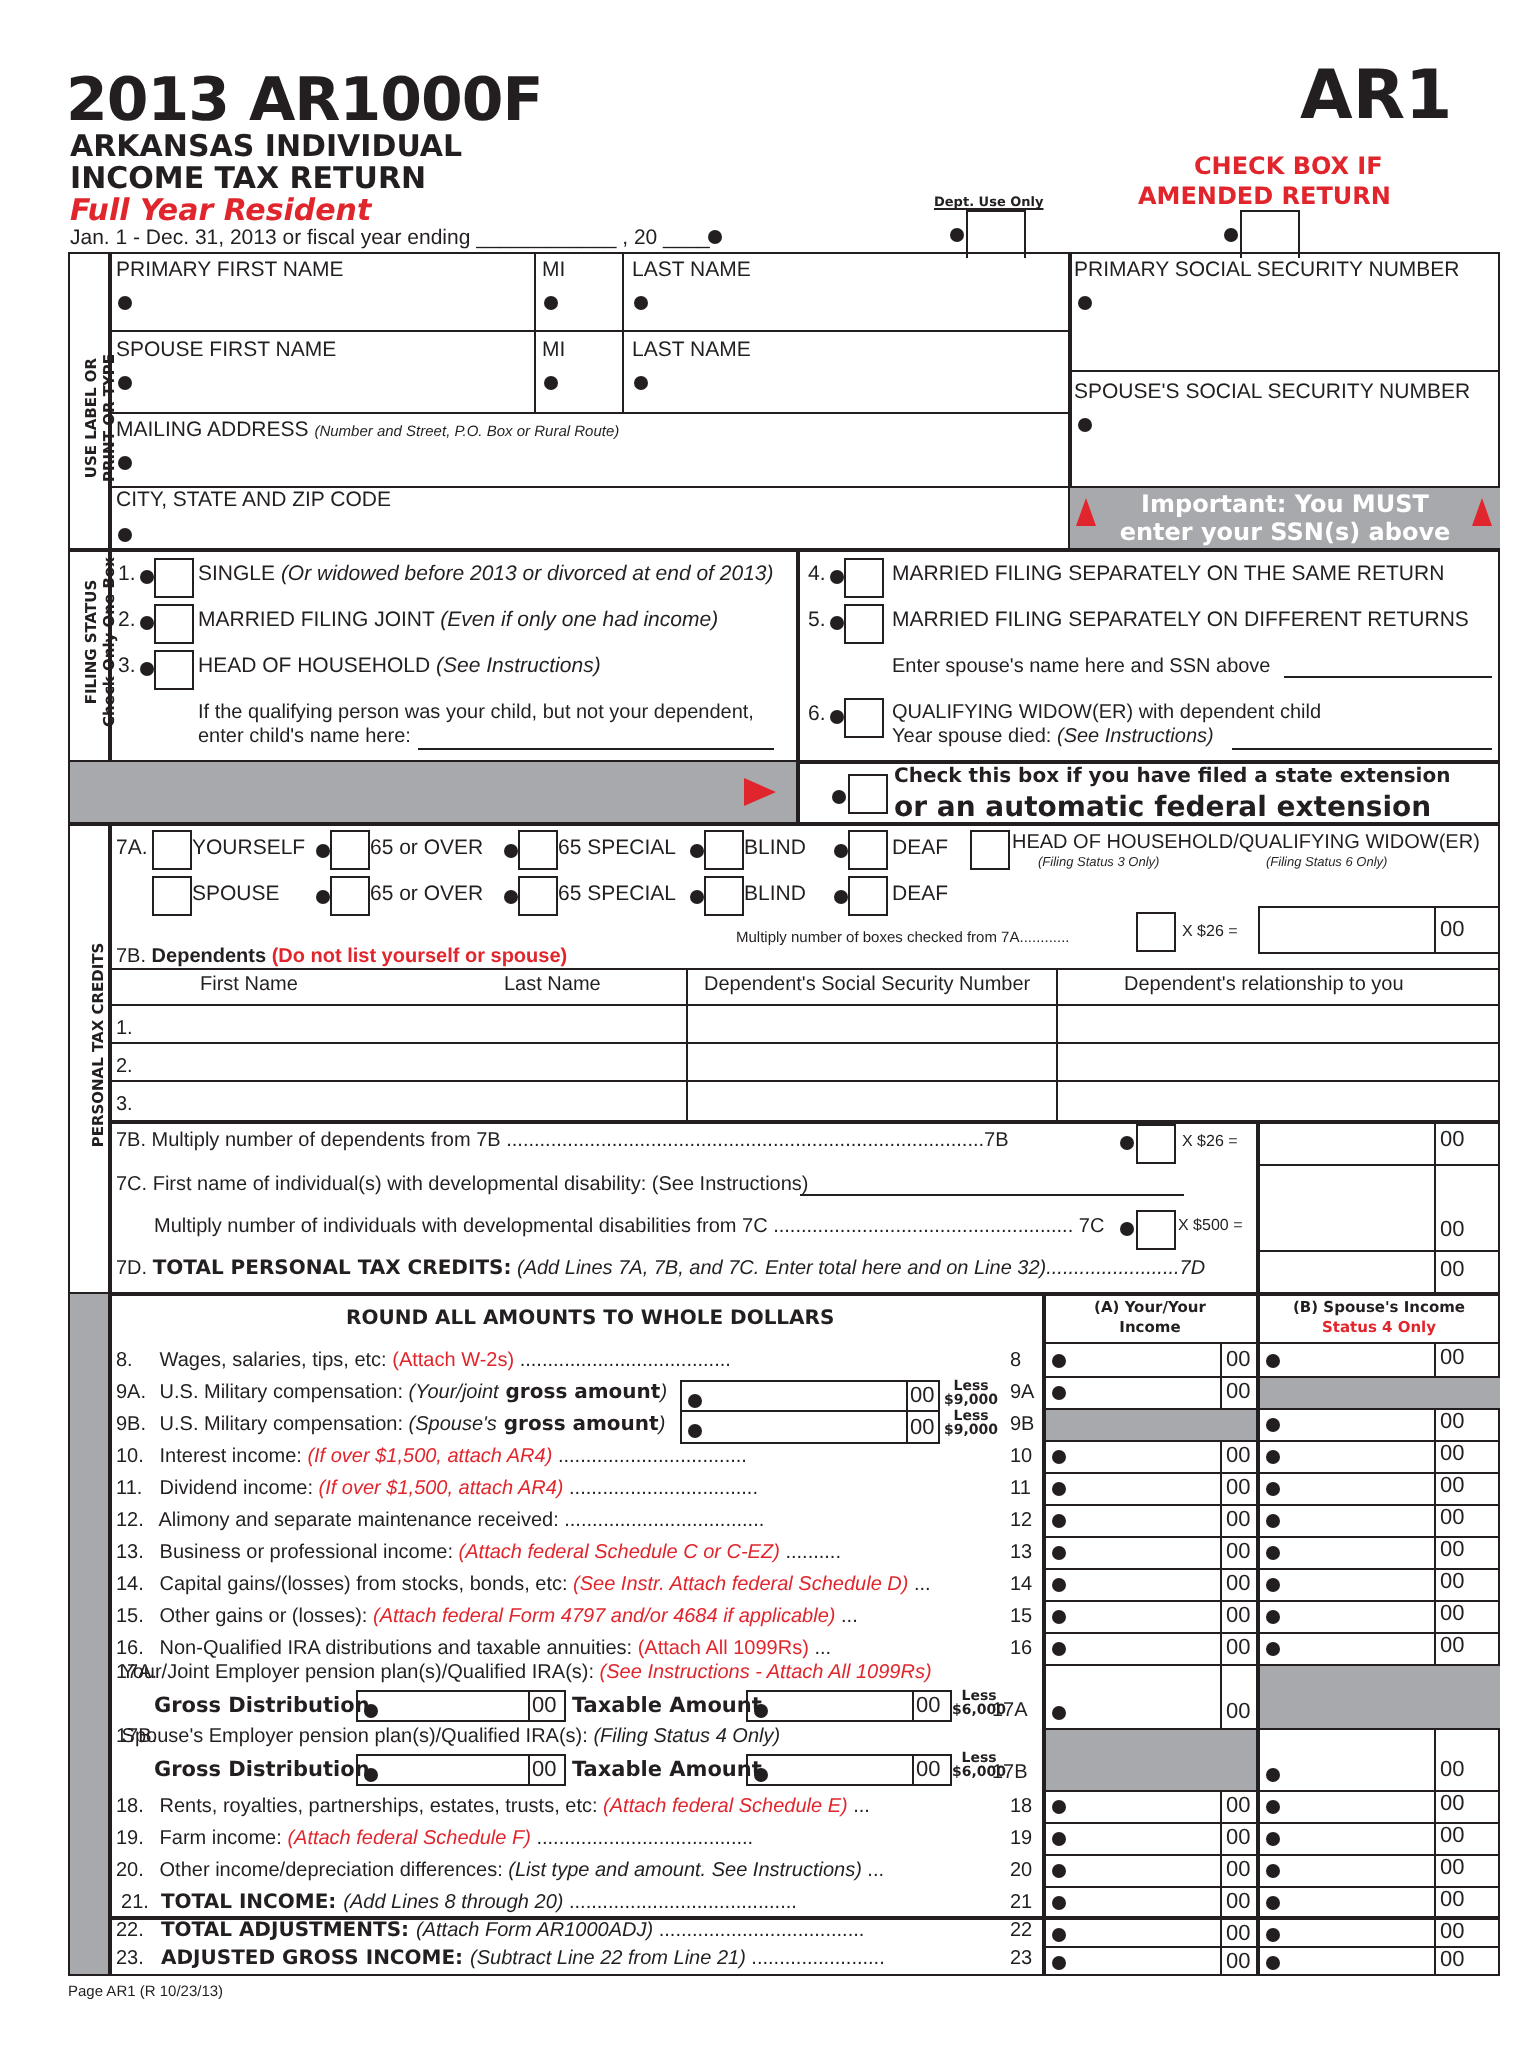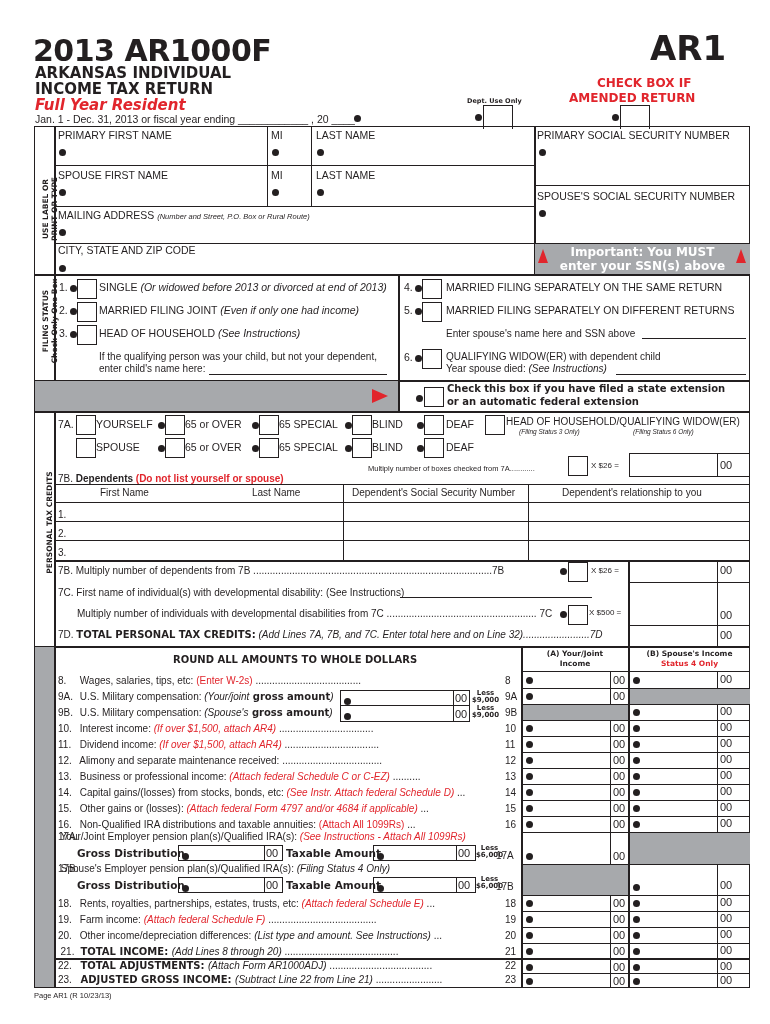--- a/index.html
+++ b/index.html
@@ -21,21 +21,21 @@
 <body>
 
 <div class="abs blk" style="left:33px;top:33px;font-size:30px;letter-spacing:-0.5px;">2013 AR1000F</div>
 <div class="abs blk" style="left:35px;top:64px;font-size:15px;">ARKANSAS INDIVIDUAL</div>
 <div class="abs blk" style="left:35px;top:80px;font-size:15px;">INCOME TAX RETURN</div>
 <div class="abs blk red" style="left:35px;top:96px;font-size:15px;font-style:italic;">Full Year Resident</div>
 <div class="abs" style="left:35px;top:113px;font-size:10.5px;">Jan. 1 - Dec. 31, 2013 or fiscal year ending ____________ , 20 ____</div>
 <span class="abs dot" style="left:354px;top:115px;"></span>
 
 <div class="abs blk" style="left:650px;top:28px;font-size:34px;">AR1</div>
-<div class="abs blk" style="left:467px;top:97px;font-size:6.5px;">Dept. Use Only</div>
+<div class="abs blk" style="left:467px;top:97px;font-size:6.5px;text-decoration:underline;">Dept. Use Only</div>
 <span class="abs dot" style="left:475px;top:114px;"></span>
 <div class="abs" style="left:483px;top:105px;width:30px;height:24px;border:1.5px solid #231f20;border-bottom:none;"></div>
 <div class="abs blk red" style="left:597px;top:76px;font-size:12px;">CHECK BOX IF</div>
 <div class="abs blk red" style="left:569px;top:91px;font-size:12px;">AMENDED RETURN</div>
 <span class="abs dot" style="left:612px;top:114px;"></span>
 <div class="abs" style="left:620px;top:105px;width:30px;height:24px;border:1.5px solid #231f20;border-bottom:none;background:#fff;"></div>
 
 <div class="abs" style="left:34px;top:126px;width:716px;height:862px;border:1.5px solid #231f20;"></div>
 
 <div class="hl" style="left:54px;top:126px;width:1.5px;height:862px;"></div>
@@ -135,21 +135,21 @@
 <div class="t" style="left:446px;top:363px;font-size:10px;"><span>Year spouse died:</span> <span class="it">(See Instructions)</span></div>
 <div class="abs" style="left:616px;top:363px;width:130px;height:12px;border-bottom:1px solid #231f20;"></div>
 
 <div class="abs gray" style="left:35px;top:381px;width:363px;height:30px;">
   <span style="position:absolute;left:337px;top:8px;width:0;height:0;border-top:7px solid transparent;border-bottom:7px solid transparent;border-left:16px solid #e1252c;"></span>
 </div>
 <div class="hl" style="left:398px;top:381px;width:1.5px;height:30px;"></div>
 <span class="abs dot" style="left:416px;top:395px;"></span>
 <span class="abs cb" style="left:424px;top:387px;"></span>
 <div class="abs blk" style="left:447px;top:383px;font-size:10px;white-space:nowrap;">Check this box if you have filed a state extension</div>
-<div class="abs blk" style="left:447px;top:396px;font-size:10px;white-space:nowrap;">or an automatic federal extension</div>
+<div class="abs blk" style="left:447px;top:396px;font-size:14px;white-space:nowrap;">or an automatic federal extension</div>
 <div class="hl" style="left:34px;top:411px;width:716px;height:1.5px;"></div>
 
 <div class="vlabel" style="left:-31px;top:518px;width:160px;font-size:7.5px;">PERSONAL TAX CREDITS</div>
 
 <div class="t" style="left:58px;top:418px;">7A.</div>
 <span class="abs cb" style="left:76px;top:415px;"></span>
 <div class="t" style="left:96px;top:418px;">YOURSELF</div>
 <span class="abs dot" style="left:158px;top:422px;"></span>
 <span class="abs cb" style="left:165px;top:415px;"></span>
 <div class="t" style="left:185px;top:418px;">65 or OVER</div>
@@ -245,31 +245,31 @@
   <div>INCOME</div>
     <div>Attach W-2(s)/1099(s) here / Attach check on top of W-2(s)/1099(s)</div>
 </div>
 
 <div class="abs blk" style="left:173px;top:654px;font-size:10px;">ROUND ALL AMOUNTS TO WHOLE DOLLARS</div>
 <div class="hl" style="left:521px;top:647px;width:1.5px;height:340px;"></div>
 <div class="hl" style="left:628px;top:647px;width:1.5px;height:340px;"></div>
 <div class="hl" style="left:610px;top:671px;width:1px;height:316px;"></div>
 <div class="hl" style="left:717px;top:671px;width:1px;height:316px;"></div>
 <div class="abs blk" style="left:522px;top:649px;width:106px;text-align:center;font-size:7.5px;line-height:10px;">
-  <div>(A) Your/Joint</div>
+  <div>(A) Your/Your</div>
     <div>Income</div>
 </div>
 <div class="abs blk" style="left:629px;top:649px;width:121px;text-align:center;font-size:7.5px;line-height:10px;">
   <div>(B) Spouse's Income</div>
     <div class="red">Status 4 Only</div>
 </div>
 <div class="hl" style="left:521px;top:671px;width:229px;height:1px;"></div>
 
 <div id="income-lines">
-    <div class="t" style="left: 58px; top: 675px; font-size: 10px; max-width: 445px; overflow: hidden;"><span style="display:inline-block;width:19px;">8.</span><span> Wages, salaries, tips, etc: </span><span class="red ">(Enter W-2s)</span><span style="color:#231f20;"> ......................................</span></div>
+    <div class="t" style="left: 58px; top: 675px; font-size: 10px; max-width: 445px; overflow: hidden;"><span style="display:inline-block;width:19px;">8.</span><span> Wages, salaries, tips, etc: </span><span class="red ">(Attach W-2s)</span><span style="color:#231f20;"> ......................................</span></div>
     <div class="t" style="left:505px;top:675px;font-size:10px;">8</div>
     <div class="hl" style="left:521px;top:688px;width:229px;height:1px;"></div>
     <div class="abs" style="left:523px;top:673px;width:86px;height:15px;">
       <span class="dot" style="position:absolute;left:3px;top:4px;"></span>
     </div>
     <div class="cents" style="left:613px;top:674px;">00</div>
     <div class="abs" style="left:630px;top:673px;width:86px;height:15px;">
       <span class="dot" style="position:absolute;left:3px;top:4px;"></span>
     </div>
     <div class="cents" style="left:720px;top:673px;">00</div>

